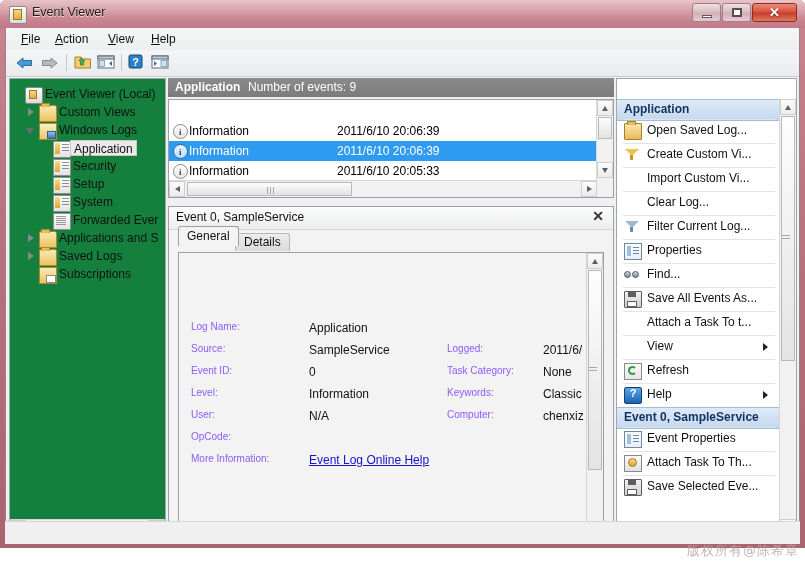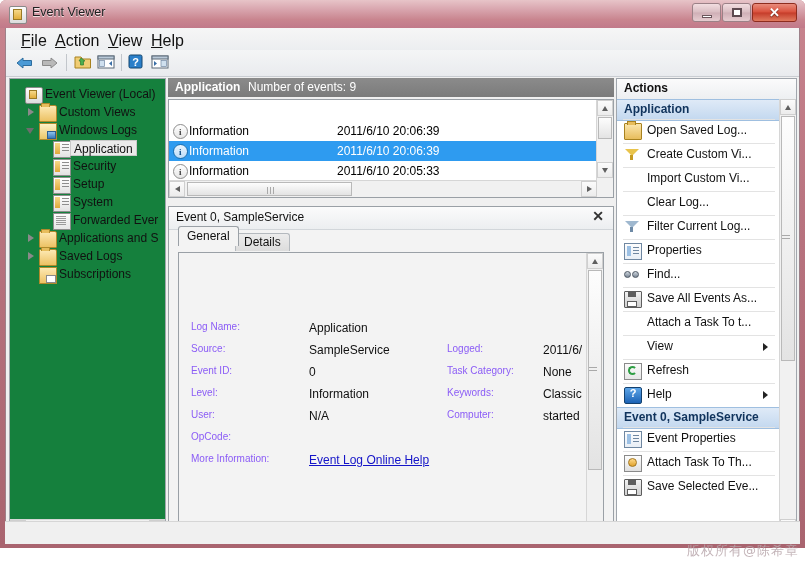--- a/index.html
+++ b/index.html
@@ -57,21 +57,21 @@
     background:#f0f0f0;border:1px solid #9d8189;border-top:none;
     box-sizing:border-box;
   }
   
   #menubar{
     position:absolute;left:0;top:0;width:793px;height:22px;
     background:linear-gradient(180deg,#f6f6f6,#eceef0);
     border-bottom:1px solid #dcdfe2;
   }
   .menu-item{
-    position:absolute;top:2px;padding:2px 7px;font-size:16px;color:#111;cursor:default;
+    position:absolute;top:2px;padding:2px 7px;font-size:12px;color:#111;cursor:default;
   }
   .menu-item u{text-decoration:underline;}
   
   #toolbar{
     position:absolute;left:0;top:22px;width:793px;height:26px;
     background:linear-gradient(180deg,#f4f5f6,#e9ebee);
     border-bottom:1px solid #c9cdd2;
   }
   .tb-btn{position:absolute;top:3px;width:22px;height:20px;cursor:default;}
   .tb-sep{position:absolute;top:4px;width:1px;height:17px;background:#c2c6cb;}
@@ -419,41 +419,38 @@
           <div class="fld-lbl" style="left:268px;top:90px">Logged:</div>
           <div class="fld-val" style="left:364px;top:90px">2011/6/</div>
 
           <div class="fld-lbl" style="left:268px;top:112px">Task Category:</div>
           <div class="fld-val" style="left:364px;top:112px">None</div>
 
           <div class="fld-lbl" style="left:268px;top:134px">Keywords:</div>
           <div class="fld-val" style="left:364px;top:134px">Classic</div>
 
           <div class="fld-lbl" style="left:268px;top:156px">Computer:</div>
-          <div class="fld-val" style="left:364px;top:156px">started</div>
+          <div class="fld-val" style="left:364px;top:156px">chenxiz</div>
 
           <div class="fld-lbl" style="left:12px;top:200px">More Information:</div>
           <div class="lnk" style="left:130px;top:200px">Event Log Online Help</div>
 
           <div class="vsb" style="right:0;top:0;height:303px">
             <div class="arw up" style="top:0"></div>
             <div class="thumb" style="top:17px;height:200px">
                 <div class="grip" style="top:96px;left:3px;width:8px;height:6px;background:repeating-linear-gradient(180deg,#a9a9a9 0 1px,transparent 1px 3px);"></div>
               </div>
 
           </div>
         </div>
 
       </div>
     </div>
 
     <div id="pane-actions">
-      <div id="act-head">
-        <span>Actions</span>
-      </div>
       <div id="act-body">
           <div class="act-grp" style="top: 20px;">
             <span>Application</span>
             <span class="caret"></span>
           </div>
           <div class="act-item" style="top: 40px;">
             <span class="sep"></span>
             <span class="aic aic-open"></span>
             <span class="lbl">Open Saved Log...</span>
           </div>

